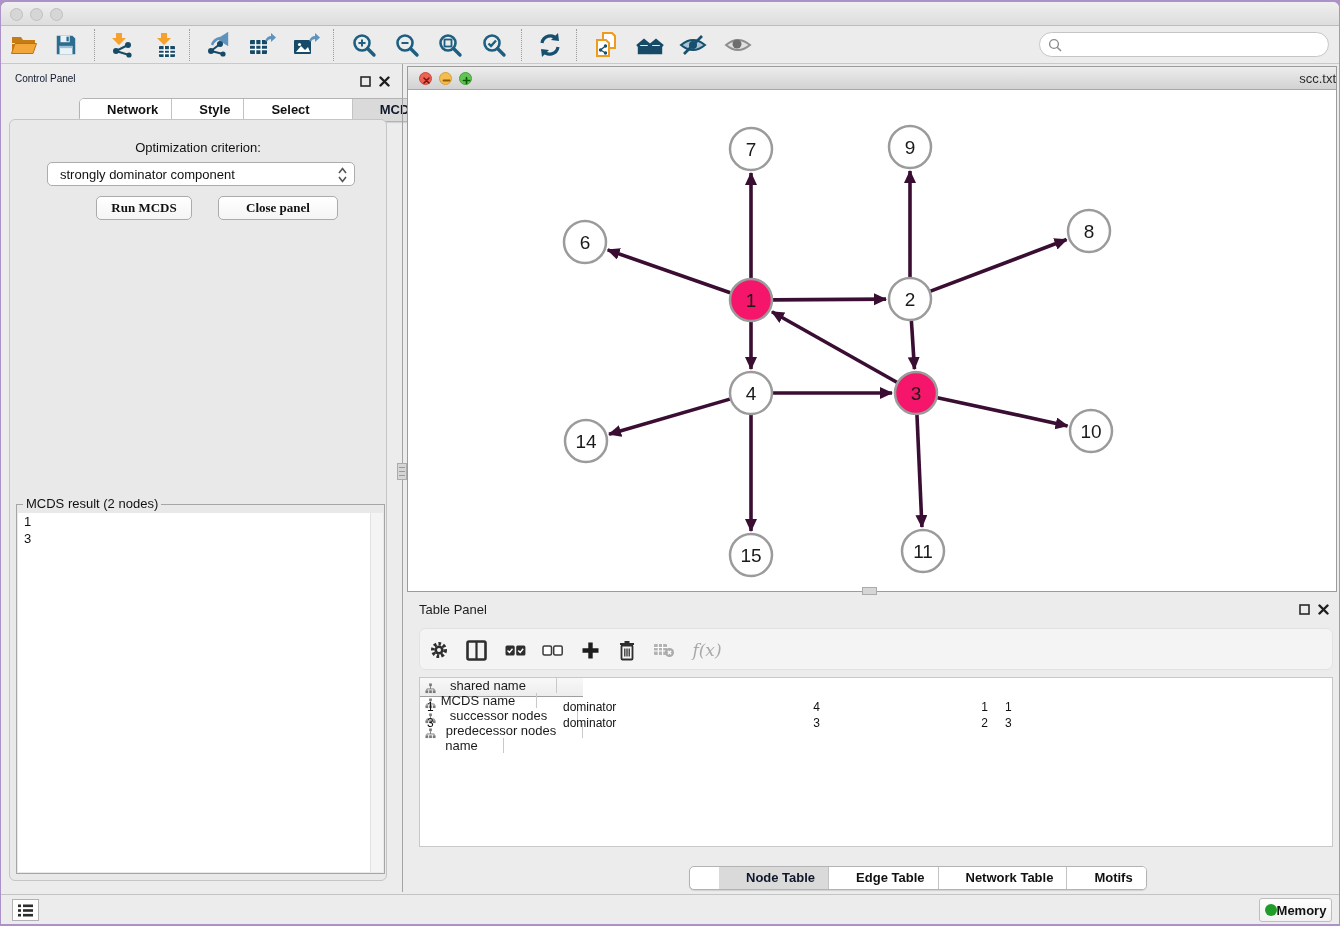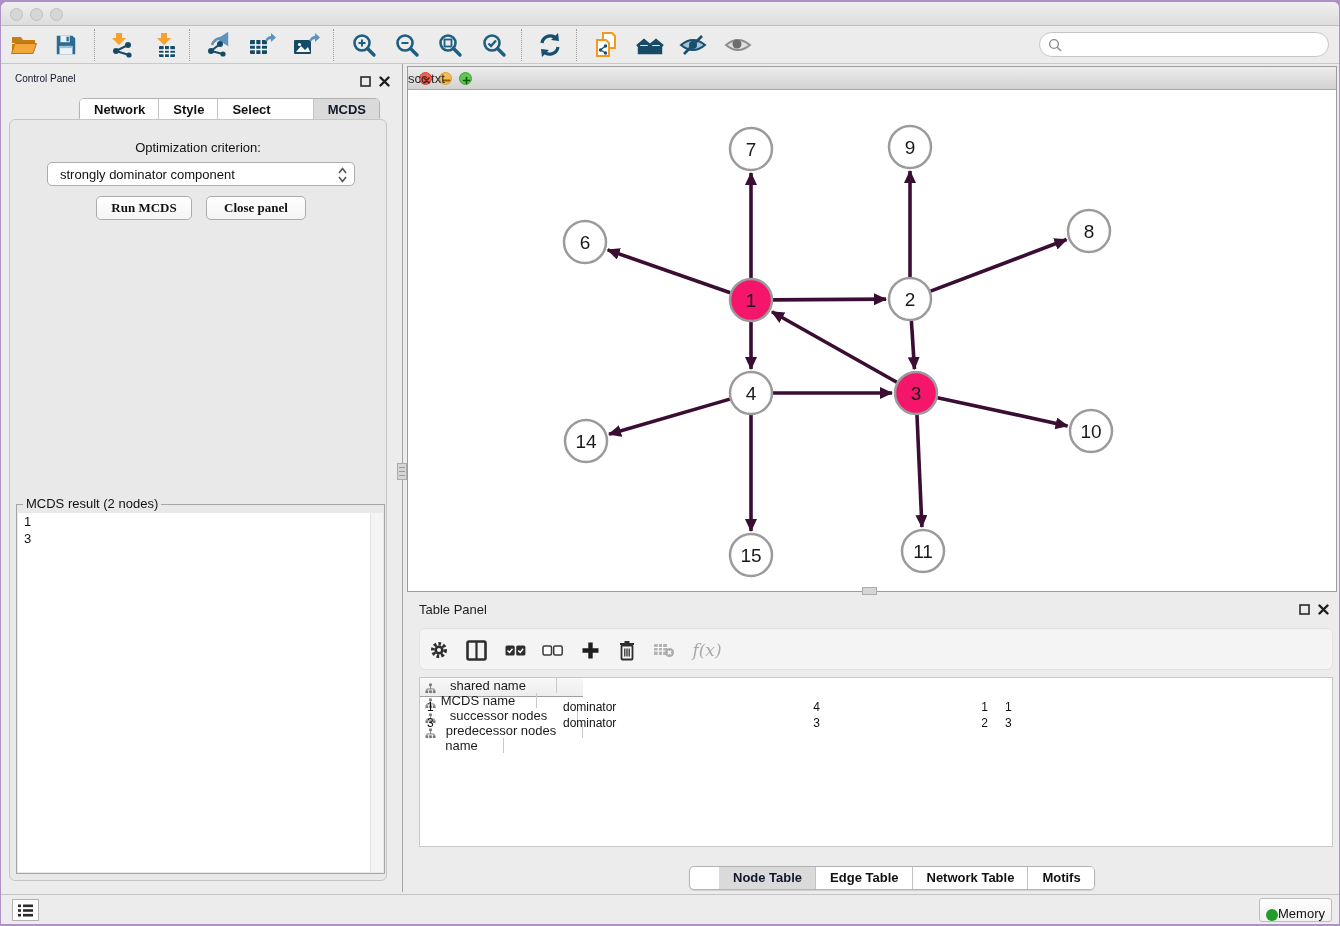--- a/index.html
+++ b/index.html
@@ -20,55 +20,55 @@
   .tb-sep { position:absolute; top:2px; height:32px; width:0; border-left:1px dotted #9C9C9C; }
   .searchbox { position:absolute; right:10px; top:5px; width:290px; height:25px; background:#FFFFFF;
     border:1px solid #C5C5C5; border-radius:13px; display:flex; align-items:center; padding-left:8px; }
   .searchbox input { border:none; outline:none; flex:1; font-size:13px; background:transparent; margin-left:5px; }
 
   
   .cp-header-title { position:absolute; left:14px; top:71px; font-size:10px; color:#0f172a; }
   .panel-btn { position:absolute; width:13px; height:13px; top:73px; display:flex; align-items:center; justify-content:center; }
   .seg { position:absolute; display:flex; border:1px solid #B3B3B3; border-radius:5px; overflow:hidden;
     background:#fff; box-shadow:0 1px 1px rgba(0,0,0,.12); }
-  .seg .tab { font-size:13px; font-weight:600; color:#111; background:#fff; padding:3px 13px 4px 14px;
+  .seg .tab { font-size:13px; font-weight:600; color:#111; background:#fff; padding:3px 13px 4px 27px;
     border-left:1px solid #C3C3C3; white-space:nowrap; }
   .seg .tab:first-child { border-left:none; }
   .seg .tab.sel { background:#DADADA; color:#0f172a;margin-left:29px; }
   .cp-tabs { left:78px; top:96px; }
   .cp-body { position:absolute; left:8px; top:117px; width:378px; height:762px;
     background:#E9E9E9; border:1px solid #C5C5C5; border-radius:6px; }
   .opt-label { position:absolute; left:0; right:0; top:20px; text-align:center; font-size:13px; color:#111; }
   .opt-select { position:absolute; left:37px; top:42px; width:308px; height:24px; background:#fff;
     border:1px solid #ACACAC; border-radius:5px; font-size:13px; color:#111;
     display:flex; align-items:center; padding-left:12px; }
   .opt-select .spin { position:absolute; right:7px; top:4px; }
   .push-btn { position:absolute; height:24px; background:linear-gradient(#FFFFFF,#F4F4F4);
     border:1px solid #ABABAB; border-radius:5px; font-size:13px; font-weight:600; color:#111;
     display:flex; align-items:center; justify-content:center;font-family:Liberation Serif, serif; }
   .btn-run { left:86px; top:76px; width:96px; }
-  .btn-close { left:196px; top:76px; width:100px; }
+  .btn-close { left:208px; top:76px; width:120px; }
   .result-box { position:absolute; left:6px; top:384px; width:369px; height:370px; border:1px solid #A6A6A6; }
   .result-legend { position:absolute; top:-9px; left:6px; background:#E9E9E9; padding:0 3px; font-size:13px; color:#111; }
   .result-inner { position:absolute; left:1px; right:1px; top:8px; bottom:1px; background:#fff; overflow:hidden; }
   .result-line { font-size:13px; color:#111; padding-left:6px; line-height:17px; }
   .result-scroll { position:absolute; right:0; top:0; bottom:0; width:13px; background:#F4F4F4; border-left:1px solid #E2E2E2; }
 
   
   .v-splitline { position:absolute; left:401px; top:62px; bottom:32px; width:1px; background:#A3A3A3; }
   .v-grip { position:absolute; left:396px; top:461px; width:10px; height:17px; background:#D6D6D6; border:1px solid #ABABAB; }
   .v-grip i { display:block; height:1px; background:#9A9A9A; margin:3px 1px 0 1px; }
   .h-grip { position:absolute; left:861px; top:585px; width:15px; height:8px; background:#D6D6D6; border:1px solid #ABABAB; }
 
   
   .net-window { position:absolute; left:406px; top:64px; width:930px; height:526px;
     border:1px solid #9C9C9C; background:#fff; }
   .net-titlebar { position:absolute; left:0; right:0; top:0; height:23px;
     background:linear-gradient(#EDEDED,#D2D2D2); border-bottom:1px solid #A8A8A8; }
-  .net-title { position:absolute; left:0; right:0; top:4px; text-align:left; font-size:13px; color:#2B2B2B; }
+  .net-title { position:absolute; left:0; right:0; top:4px; text-align:right; font-size:13px; color:#2B2B2B; }
   .ntl { position:absolute; top:5px; width:13px; height:13px; border-radius:50%; }
   .net-canvas { position:absolute; left:0; top:24px; width:928px; height:500px; background:#fff; }
 
   
   .tp-header-title { position:absolute; left:418px; top:600px; font-size:13px; color:#1E1E1E; }
   .tp-toolbar { position:absolute; left:418px; top:626px; width:914px; height:42px;
     background:#F4F4F4; border:1px solid #E2E2E2; border-radius:6px; }
   .tp-ic { position:absolute; top:6px; width:30px; height:30px; display:flex; align-items:center; justify-content:center; }
   .fx-label { font-family:"DejaVu Serif", serif; font-style:italic; font-size:17px; color:#A9A9A9; }
   .tp-table { position:absolute; left:418px; top:675px; width:914px; height:170px; background:#fff; border:1px solid #C8C8C8; }
@@ -80,21 +80,21 @@
   .tr { position:absolute; left:0; height:16px; display:flex; }
   .td { font-size:12px; color:#111; line-height:16px; white-space:nowrap; }
   .tp-tabs { left:688px; top:864px; }
 
   
   .statusbar { position:absolute; left:0; right:0; bottom:0; height:30px; background:#ECECEC; border-top:1px solid #C4C4C4; }
   .sb-left-btn { position:absolute; left:11px; top:4px; width:27px; height:22px; background:#FDFDFD;
     border:1px solid #B2B2B2; display:flex; align-items:center; justify-content:center; }
   .memory-btn { position:absolute; right:7px; top:3px; width:73px; height:24px;
     background:linear-gradient(#FEFEFE,#F1F1F1); border:1px solid #BDBDBD; border-radius:3px;
-    display:flex; align-items:flex-end; justify-content:center; font-size:13px; color:#111; }
+    display:flex; align-items:center; justify-content:center; font-size:13px; color:#111;font-weight:bold; }
   .memory-dot { width:12px; height:12px; border-radius:50%; background:#1F9D28; }
 </style>
 </head>
 <body>
 
 <div class="window">
 
   <div class="mac-titlebar">
     <span class="tl tl1"></span>
     <span class="tl tl2"></span>

